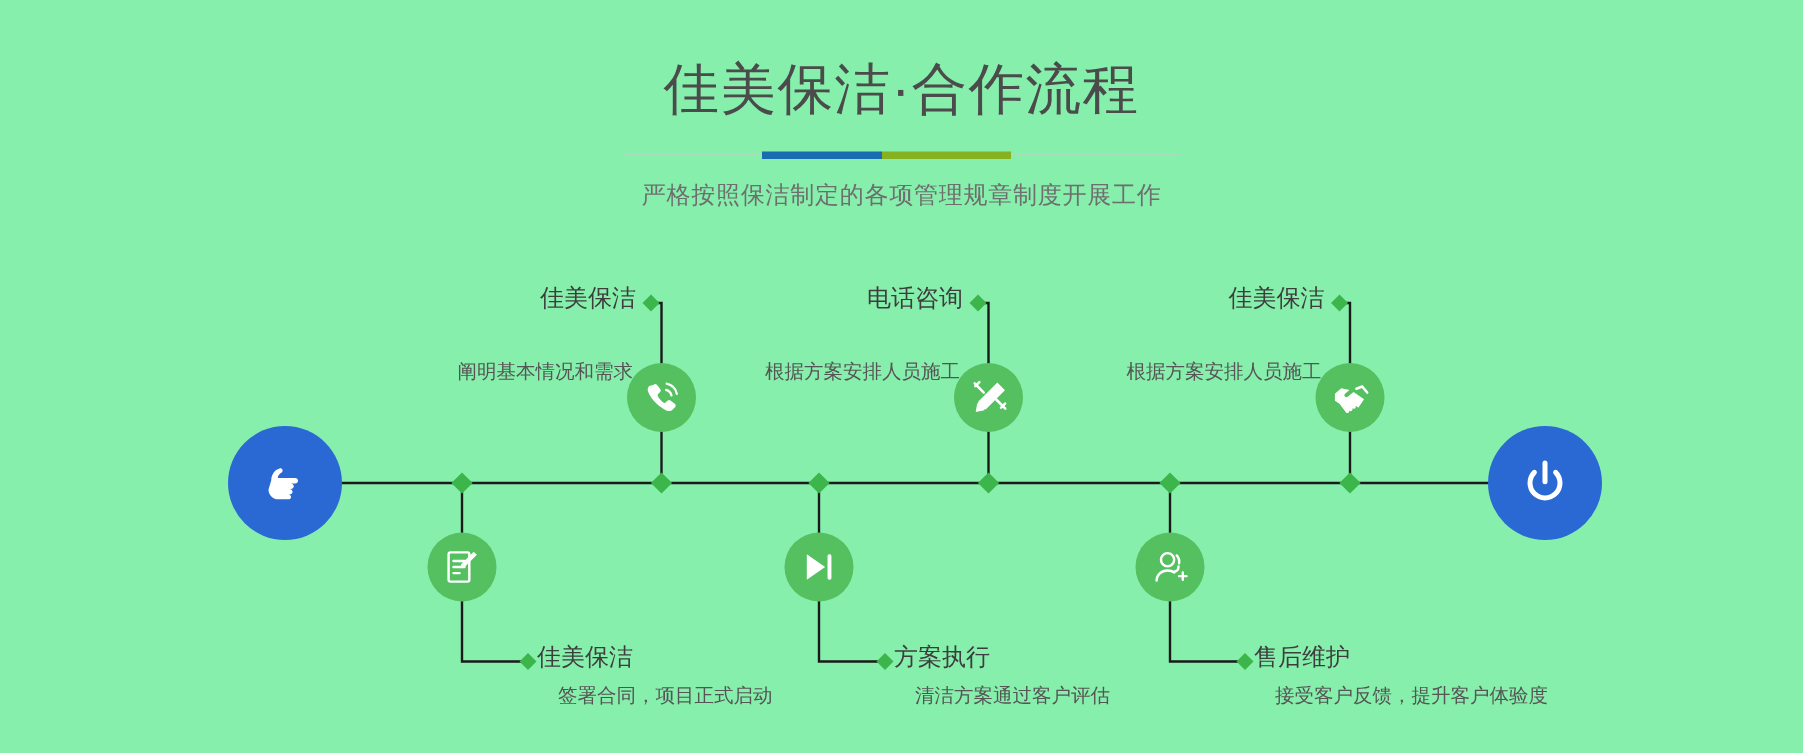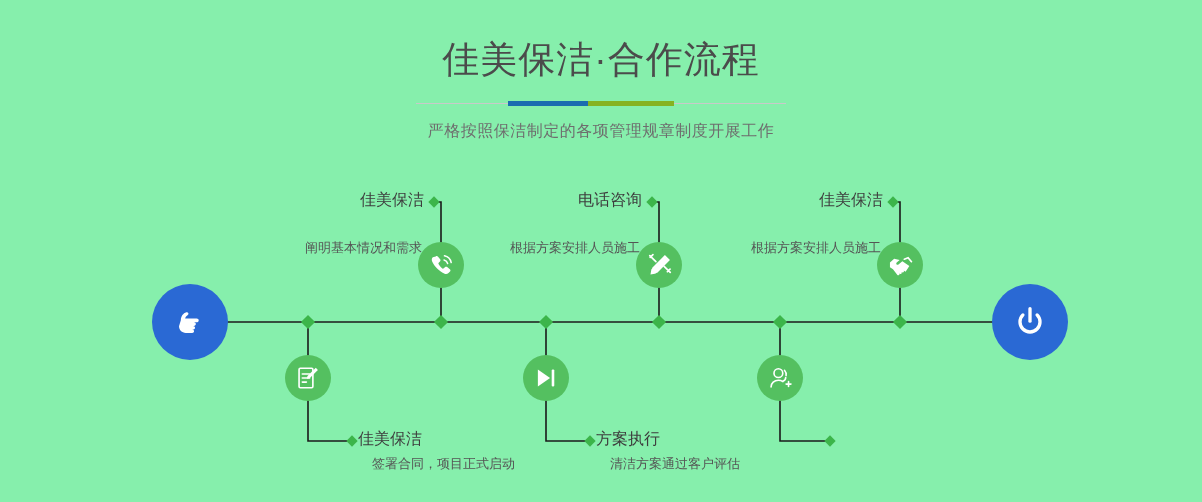--- a/index.html
+++ b/index.html
@@ -275,14 +275,18 @@
   </div>
 
   <div class="label bottom" style="left:358px; top:429px;">
     <span class="l-title">佳美保洁</span>
     <span class="l-desc">签署合同，项目正式启动</span>
   </div>
   <div class="label bottom" style="left:596px; top:429px;">
     <span class="l-title">方案执行</span>
     <span class="l-desc">清洁方案通过客户评估</span>
   </div>
+  <div class="label bottom" style="left:836px; top:429px;">
+    <span class="l-title">售后维护</span>
+    <span class="l-desc">接受客户反馈，提升客户体验度</span>
+  </div>
 
 </div>
 
 </body></html>

